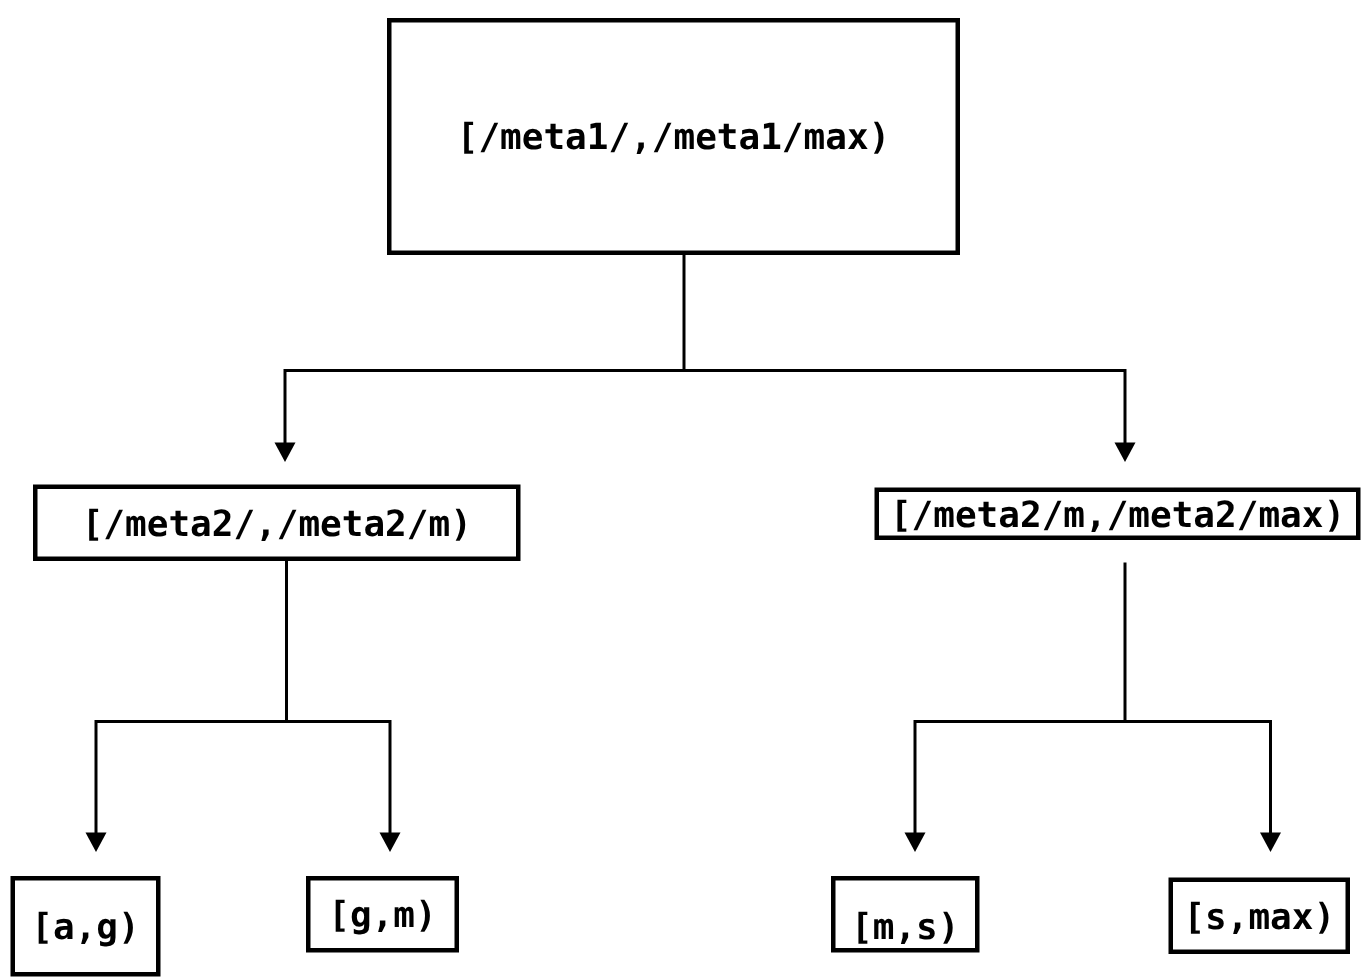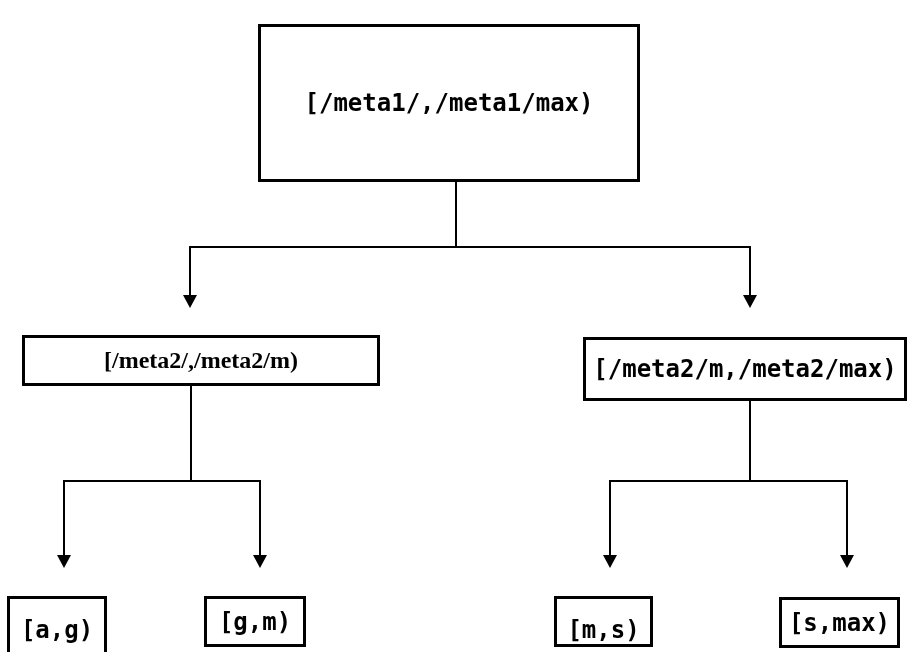--- a/index.html
+++ b/index.html
@@ -35,26 +35,25 @@
     box-sizing: border-box;
     border: 3px solid #000000;
     background: #ffffff;
     display: flex;
     align-items: center;
     justify-content: center;
     color: #000000;
     font-size: 24px;
     font-weight: bold;
     white-space: nowrap;
-    margin-top: 12px;
   }
   
   .node-root       { left: 258px; top: 12px;  width: 382px; height: 158px; }
-  .node-meta2-low  { left: 22px;  top: 323px; width: 358px; height: 51px; font-family: Liberation Serif, serif;  }
-  .node-meta2-high { left: 583px; top: 325px; width: 324px; height: 64px;  }
+  .node-meta2-low  { left: 22px;  top: 323px; width: 325px; height: 51px;  }
+  .node-meta2-high { left: 583px; top: 325px; width: 324px; height: 35px;  }
   .node-leaf-a-g   { left: 7px;   top: 584px; width: 100px; height: 67px;  }
   .node-leaf-g-m   { left: 204px; top: 584px; width: 102px;  height: 51px;  }
   .node-leaf-m-s   { left: 554px; top: 584px; width: 99px;  height: 51px; align-items: flex-end;  }
   .node-leaf-s-max { left: 779px; top: 585px; width: 121px; height: 51px;  }
 </style>
 </head>
 <body>
 
 <div class="canvas">
 

